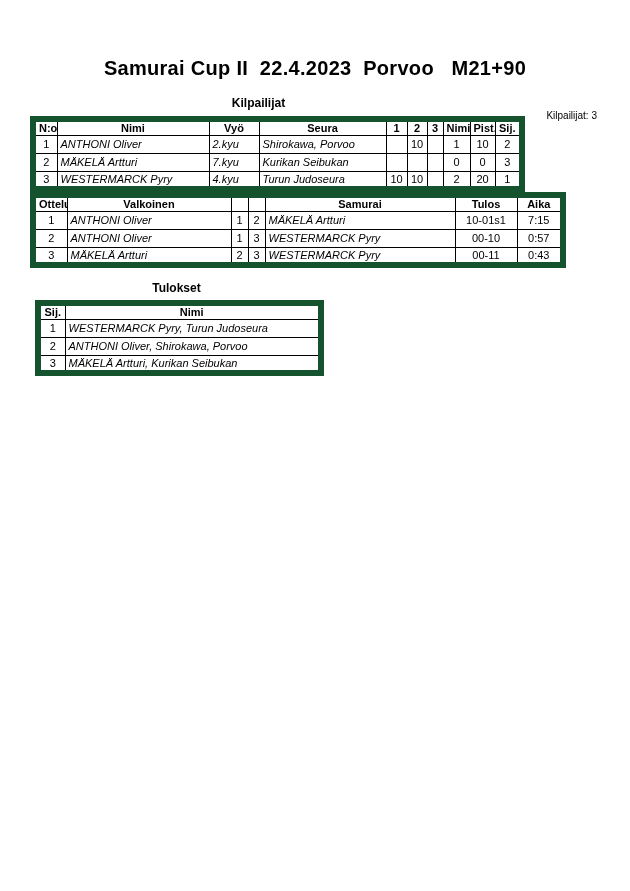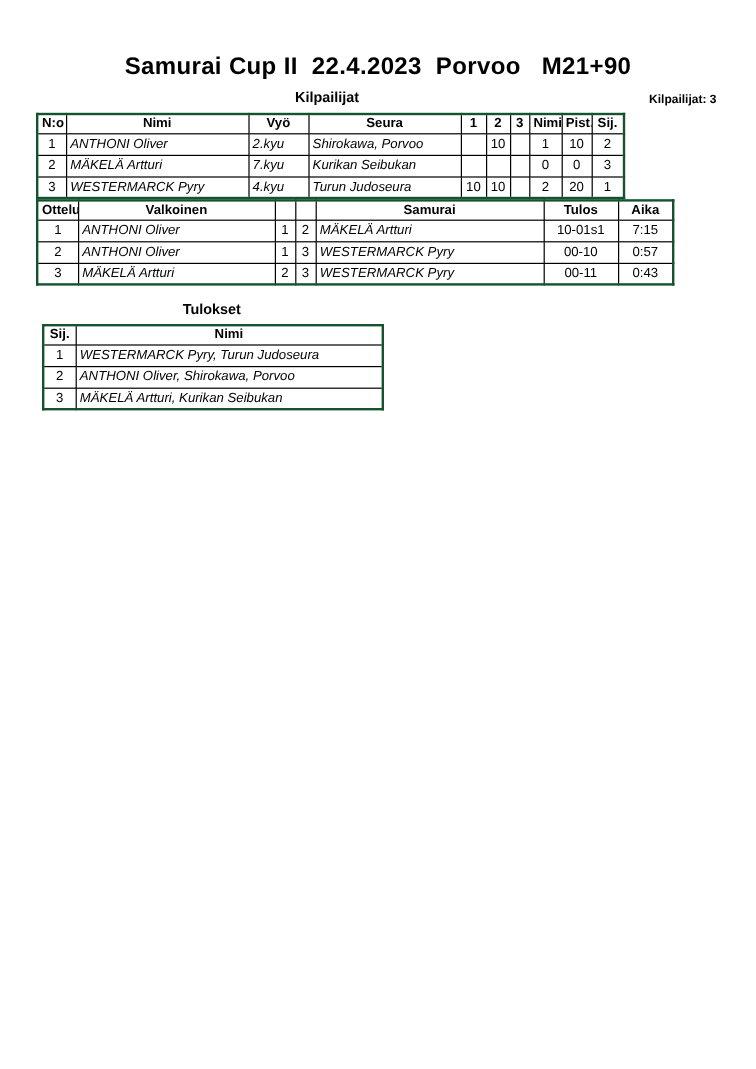--- a/index.html
+++ b/index.html
@@ -10,64 +10,64 @@
   }
   body {
     width: 630px;
     height: 891px;
     font-family: "Liberation Sans", sans-serif;
     color: #000;
     position: relative;
     overflow: hidden;
   }
   .title {
-    margin: 4px;
+    margin: 16px;
     padding-top: 41px;
     text-align: center;
     font-size: 20px;
     font-weight: bold;
     white-space: pre;
     letter-spacing: 0.3px;
   }
   .section-head1 {
     position: relative;
     margin-top: 6px;
     height: 15px;
   }
   .sec-title {
     font-weight: bold;
     font-size: 12px;
     text-align: center;
   }
   .sec-title.t1 {
     position: absolute;
-    left: 28px;
+    left: 14px;
     width: 489px;
     top: 0;
   }
   .count-label {
     position: absolute;
     right: 33px;
-    top: 4px;
+    top: 14px;
     font-size: 10px;
-    font-weight: bold;
+    font-weight: normal;
   }
   .sec-title.t2 {
     width: 530px;
     margin: 14px 0 5px 30px;
   }
   .sec-title.t3 {
     width: 283px;
     margin: 13px 0 5px 35px;
   }
   table.tbl {
     border-collapse: collapse;
     table-layout: fixed;
     font-size: 11px;
-    border: 2px solid #14532d;
+    border: 6px solid #14532d;
   }
   table.tbl th, table.tbl td {
     border: 1px solid #000;
     padding: 0 3px;
     overflow: hidden;
     white-space: nowrap;
   }
   table.tbl th { font-weight: bold; height: 16px; }
   table.tbl td { font-weight: normal; height: 18px; }
   .tbl1 { margin: 5px 0 0 30px; width: 489px; }

